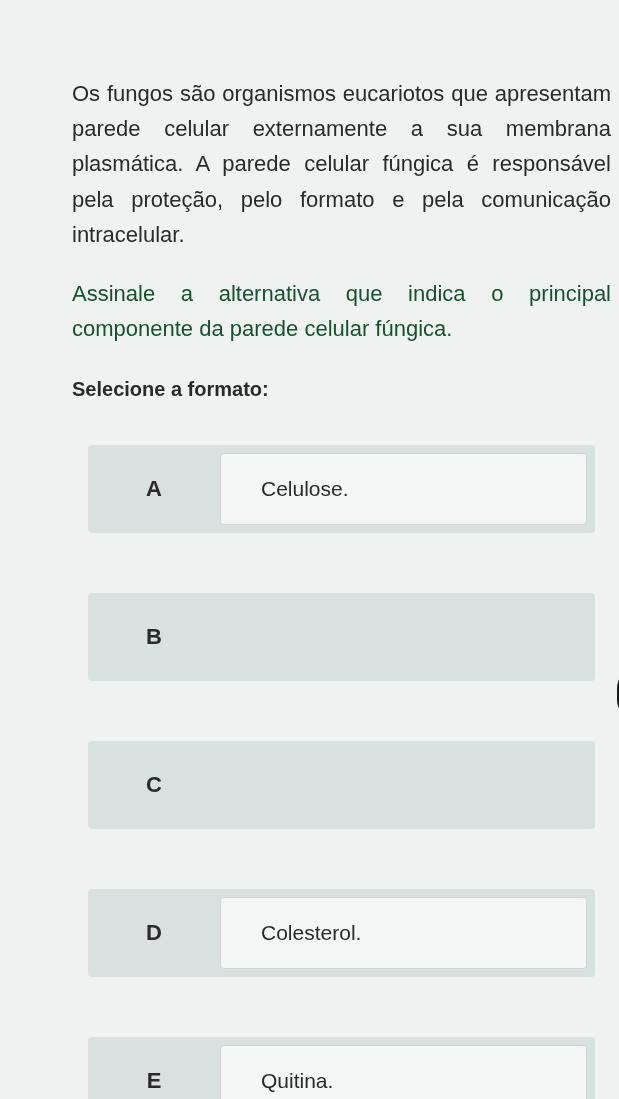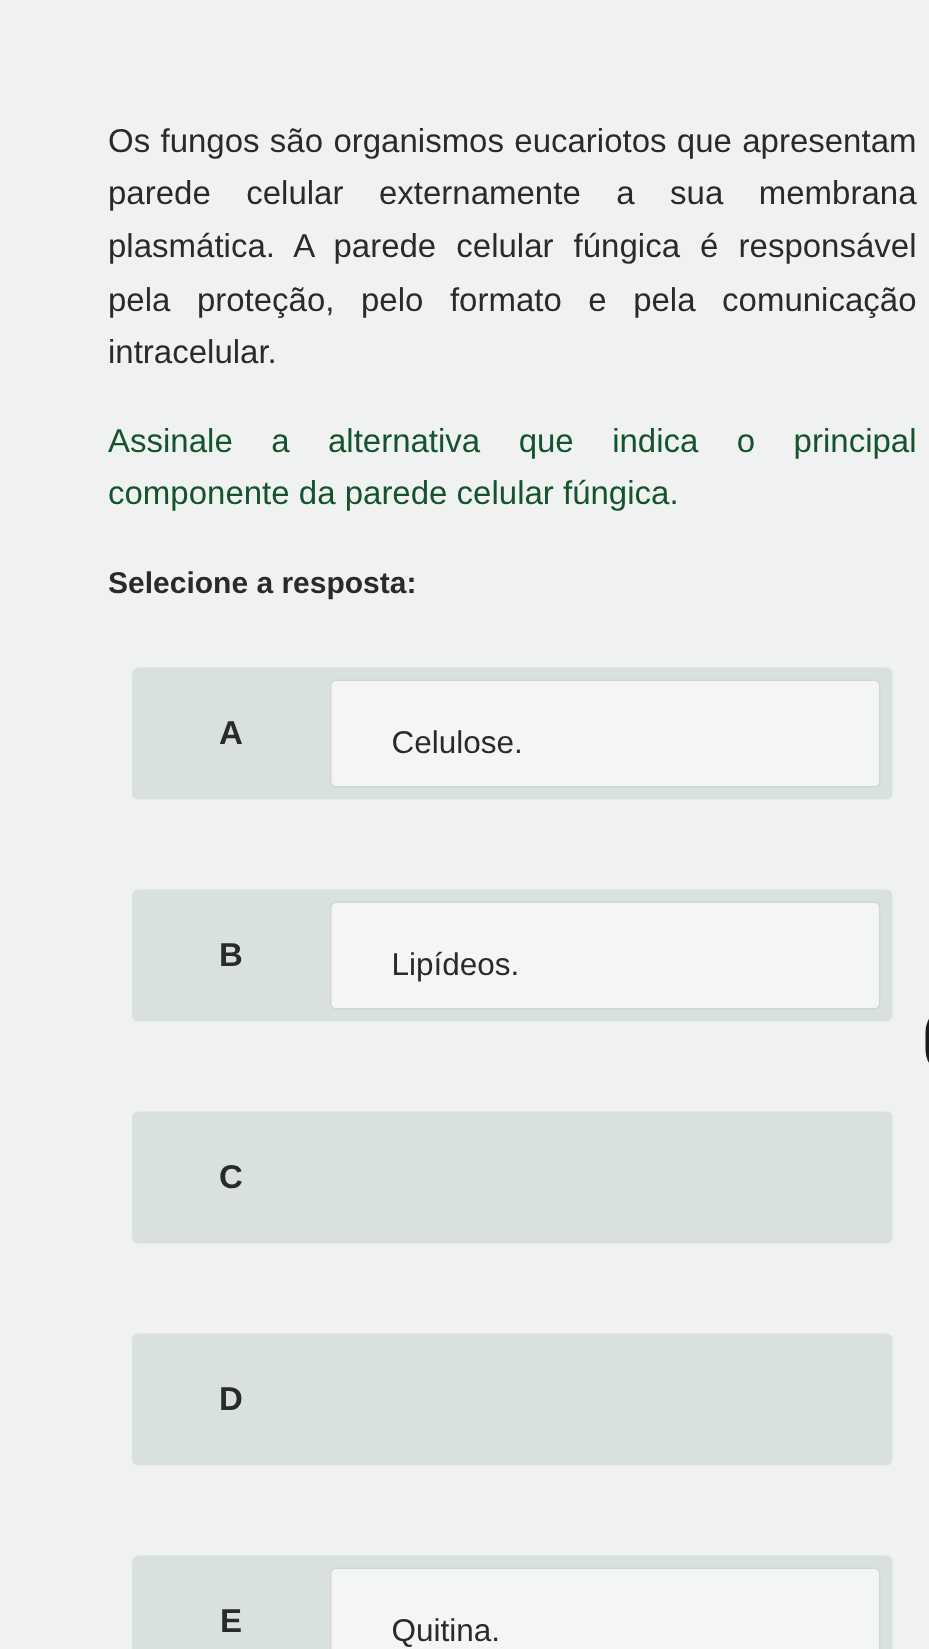--- a/index.html
+++ b/index.html
@@ -59,21 +59,21 @@
       color: #2a2a2a;
       flex-shrink: 0;
     }
     .option-text-wrap {
       flex: 1;
       background: #f4f6f6;
       border: 1px solid #d0d6d6;
       border-radius: 4px;
       margin: 8px 8px 8px 0;
       display: flex;
-      align-items: flex-end;
+      align-items: center;
       padding: 0 24px;
     }
     .option-text {
       font-size: 21px;
       color: #2a2a2a;
     }
     .side-bump {
       position: absolute;
       right: 0;
       top: 622px;
@@ -83,44 +83,44 @@
       border-radius: 24px 0 0 24px;
     }
   </style>
 </head>
 <body>
 
 <p class="question-text">Os fungos são organismos eucariotos que apresentam parede celular externamente a sua membrana plasmática. A parede celular fúngica é responsável pela proteção, pelo formato e pela comunicação intracelular.</p>
 
 <p class="question-prompt">Assinale a alternativa que indica o principal componente da parede celular fúngica.</p>
 
-<p class="select-label">Selecione a resposta:</p>
+<p class="select-label">Selecione a formato:</p>
 
 <div class="options-container">
 
   <div class="option">
     <div class="option-letter">A</div>
     <div class="option-text-wrap">
       <span class="option-text">Celulose.</span>
     </div>
   </div>
 
   <div class="option">
     <div class="option-letter">B</div>
-    <div class="option-text-wrap">
-      <span class="option-text">Lipídeos.</span>
-    </div>
   </div>
 
   <div class="option">
     <div class="option-letter">C</div>
   </div>
 
   <div class="option">
     <div class="option-letter">D</div>
+    <div class="option-text-wrap">
+      <span class="option-text">Colesterol.</span>
+    </div>
   </div>
 
   <div class="option">
     <div class="option-letter">E</div>
     <div class="option-text-wrap">
       <span class="option-text">Quitina.</span>
     </div>
   </div>
 
 </div>

